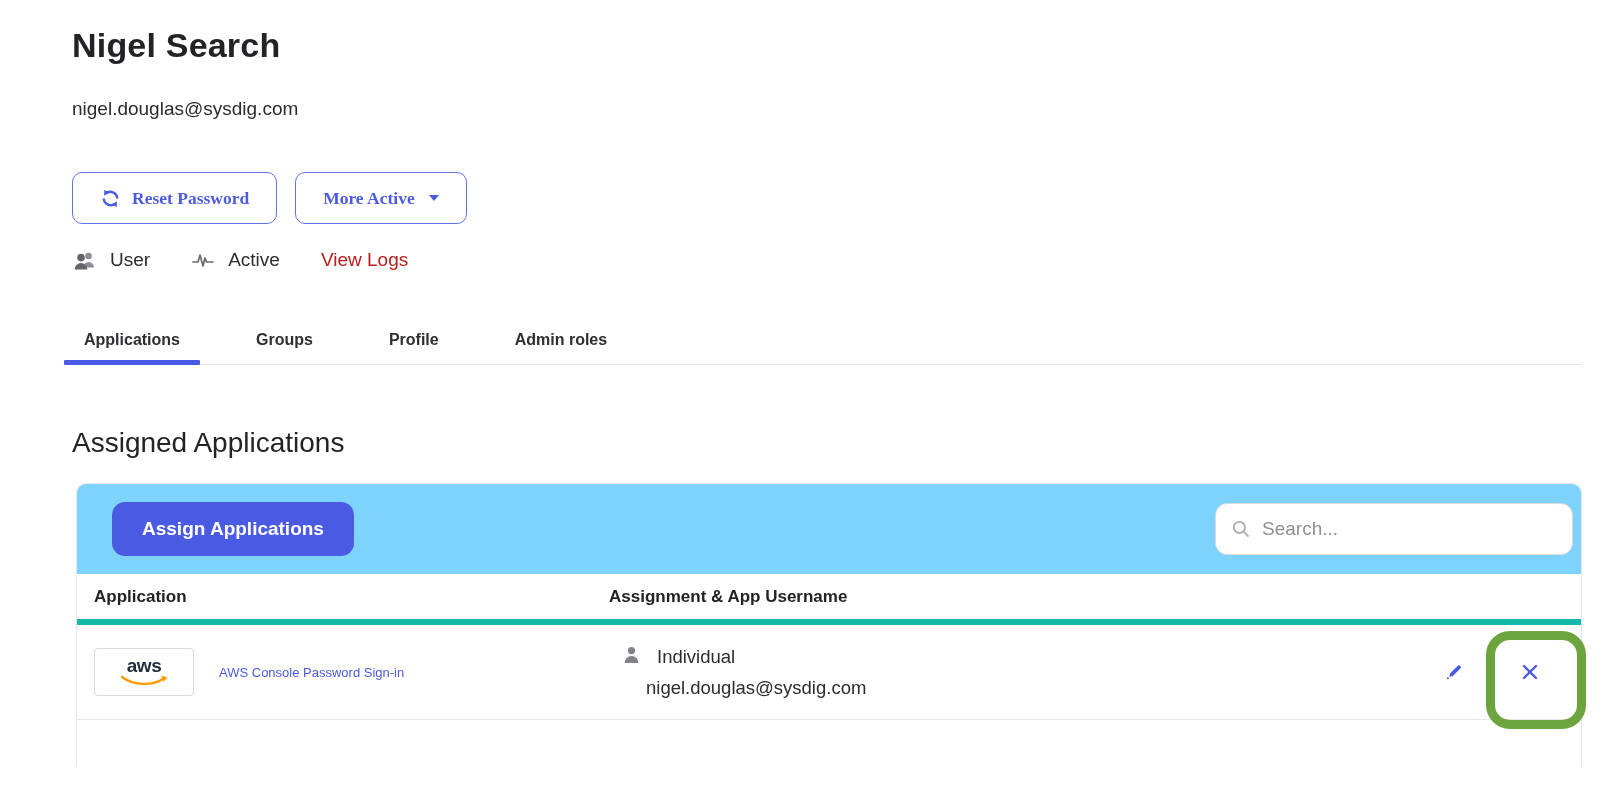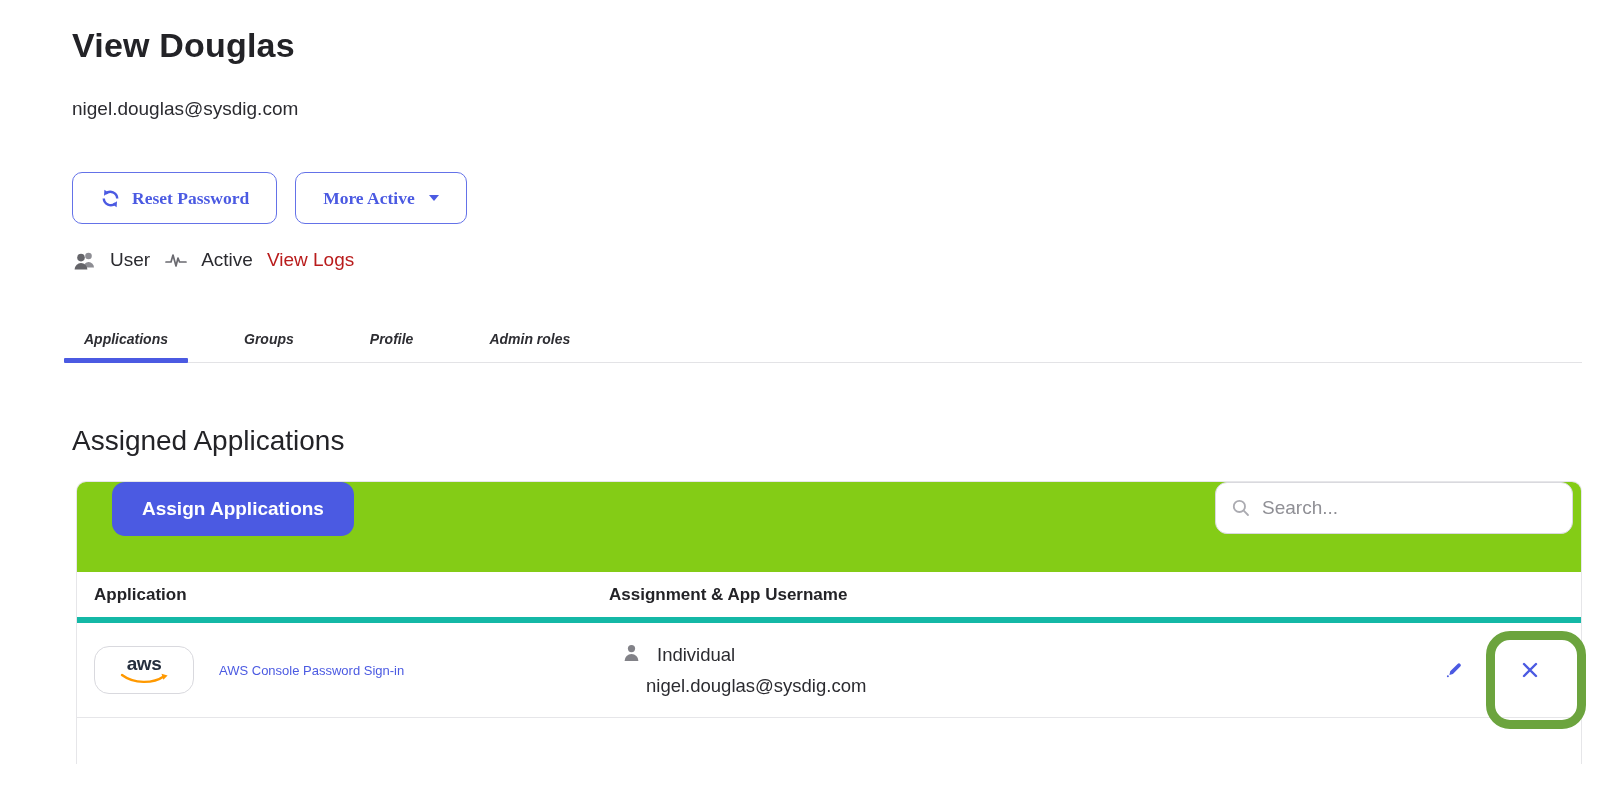--- a/index.html
+++ b/index.html
@@ -24,54 +24,54 @@
     background:#fff; border:1.5px solid #6472e8; border-radius:10px;
     color:#4b5ae2; font-size:17.5px; font-weight:700; cursor:pointer;
     font-family: Liberation Serif, serif;
   }
   .caret-down {
     width:0; height:0; margin-left:3px;
     border-left:5.5px solid transparent; border-right:5.5px solid transparent;
     border-top:6.5px solid #4b5ae2;
   }
 
-  .status-row { margin-top:25px; display:flex; align-items:center; gap:14px; font-size:19px; color:#2b2b30; }
+  .status-row { margin-top:25px; display:flex; align-items:center; gap:41px; font-size:19px; color:#2b2b30; }
   .status-item { display:flex; align-items:center; gap:13px; }
   .text-link { color:#b91c1c; text-decoration:none; font-size:19px; cursor:pointer; }
 
   
   .tabs {
     margin-top:60px; width:1510px;
     display:flex; gap:36px;
     border-bottom:1px solid #e3e3e6;
     padding-left:0;
   }
   .tab {
     padding:0 20px 15px 20px;
-    font-size:14px; font-weight:700; color:#2e2e33;
-    position:relative; cursor:pointer; margin-left:-8px;font-style:italic;
+    font-size:16px; font-weight:700; color:#2e2e33;
+    position:relative; cursor:pointer; margin-left:-8px;
   }
   .tab + .tab { margin-left:0; }
   .tab.active::after {
     content:""; position:absolute; left:0; right:0; bottom:-1px;
     height:5px; background:#4b5ae2; border-radius:1px;
   }
 
   
   .section-title { margin-top:62px; font-size:28px; font-weight:400; color:#232327; }
 
   .app-panel {
     margin-top:24px; margin-left:4px; width:1506px; height:283px;
     border:1px solid #e6e6e9; border-bottom:none;
     border-radius:10px 10px 0 0; overflow:visible;
     background:#fff;
   }
   .panel-toolbar {
-    height:90px; background:#84cc16; border-radius:9px 9px 0 0;
-    display:flex; justify-content:space-between;
+    height:90px; background:#7dd3fc; border-radius:9px 9px 0 0;
+    display:flex; align-items:center; justify-content:space-between;
     padding:0 38px 0 35px;
   }
   .btn-primary {
     height:54px; padding:0 30px;
     background:#4b5ae2; color:#fff; border:none; border-radius:13px;
     font-size:19px; font-weight:700; cursor:pointer;
     font-family:"Liberation Sans", sans-serif;
   }
   .search-wrap { position:relative; width:328px; }
   .search-wrap svg { position:absolute; left:16px; top:16px; }
@@ -88,21 +88,21 @@
     font-size:17px; font-weight:700; color:#232327;
   }
   .col-app { width:515px; }
   .table-row {
     display:flex; align-items:center; height:95px;
     border-bottom:1px solid #e6e6e9; padding-left:17px;
   }
   .cell-app { width:515px; display:flex; align-items:center; gap:25px; }
   .app-logo-badge {
     width:100px; height:48px; background:#fff;
-    border:1px solid #d9d9de; border-radius:15px;
+    border:1px solid #d9d9de; border-radius:4px;
     display:flex; flex-direction:column; align-items:center; justify-content:center;
   }
   .aws-word { font-size:19px; font-weight:700; color:#252f3e; letter-spacing:-0.5px; line-height:15px; }
   .app-link { color:#4b5ae2; font-size:13px; text-decoration:none; cursor:pointer; }
   .cell-assignment { flex:1; padding-left:14px; font-size:18.5px; color:#2b2b30; }
   .assign-line1 { display:flex; gap:17px; }
   .assign-line2 { margin-top:9px; padding-left:23px; }
   .cell-actions { margin-left:auto; display:flex; align-items:center; gap:50px; padding-right:38px; }
   .icon-btn { width:26px; height:26px; background:none; border:none; cursor:pointer; display:flex; align-items:center; justify-content:center; }
 
@@ -111,21 +111,21 @@
     position:absolute; left:1486px; top:631px; width:100px; height:98px;
     border:9px solid #6ca43e; border-radius:24px;
     pointer-events:none;
   }
 </style>
 </head>
 <body>
 
 <div class="page">
 
-  <h1 class="page-title">View Douglas</h1>
+  <h1 class="page-title">Nigel Search</h1>
   <div class="user-email">nigel.douglas@sysdig.com</div>
 
   <div class="btn-row">
     <button class="btn-outline">
       <span style="display:flex;">
         <svg width="21" height="21" viewBox="0 0 20 20">
           <path d="M16.4 10 a6.6 6.6 0 0 0 -11.0 -4.6" fill="none" stroke="#4b5ae2" stroke-width="2.3"></path>
           <polygon points="5.6,1.2 5.2,6.9 9.6,4.1" fill="#4b5ae2" transform="translate(-1.4,0.4)"></polygon>
           <path d="M3.6 10 a6.6 6.6 0 0 0 11.0 4.6" fill="none" stroke="#4b5ae2" stroke-width="2.3"></path>
           <polygon points="14.4,18.8 14.8,13.1 10.4,15.9" fill="#4b5ae2" transform="translate(1.4,-0.4)"></polygon>

